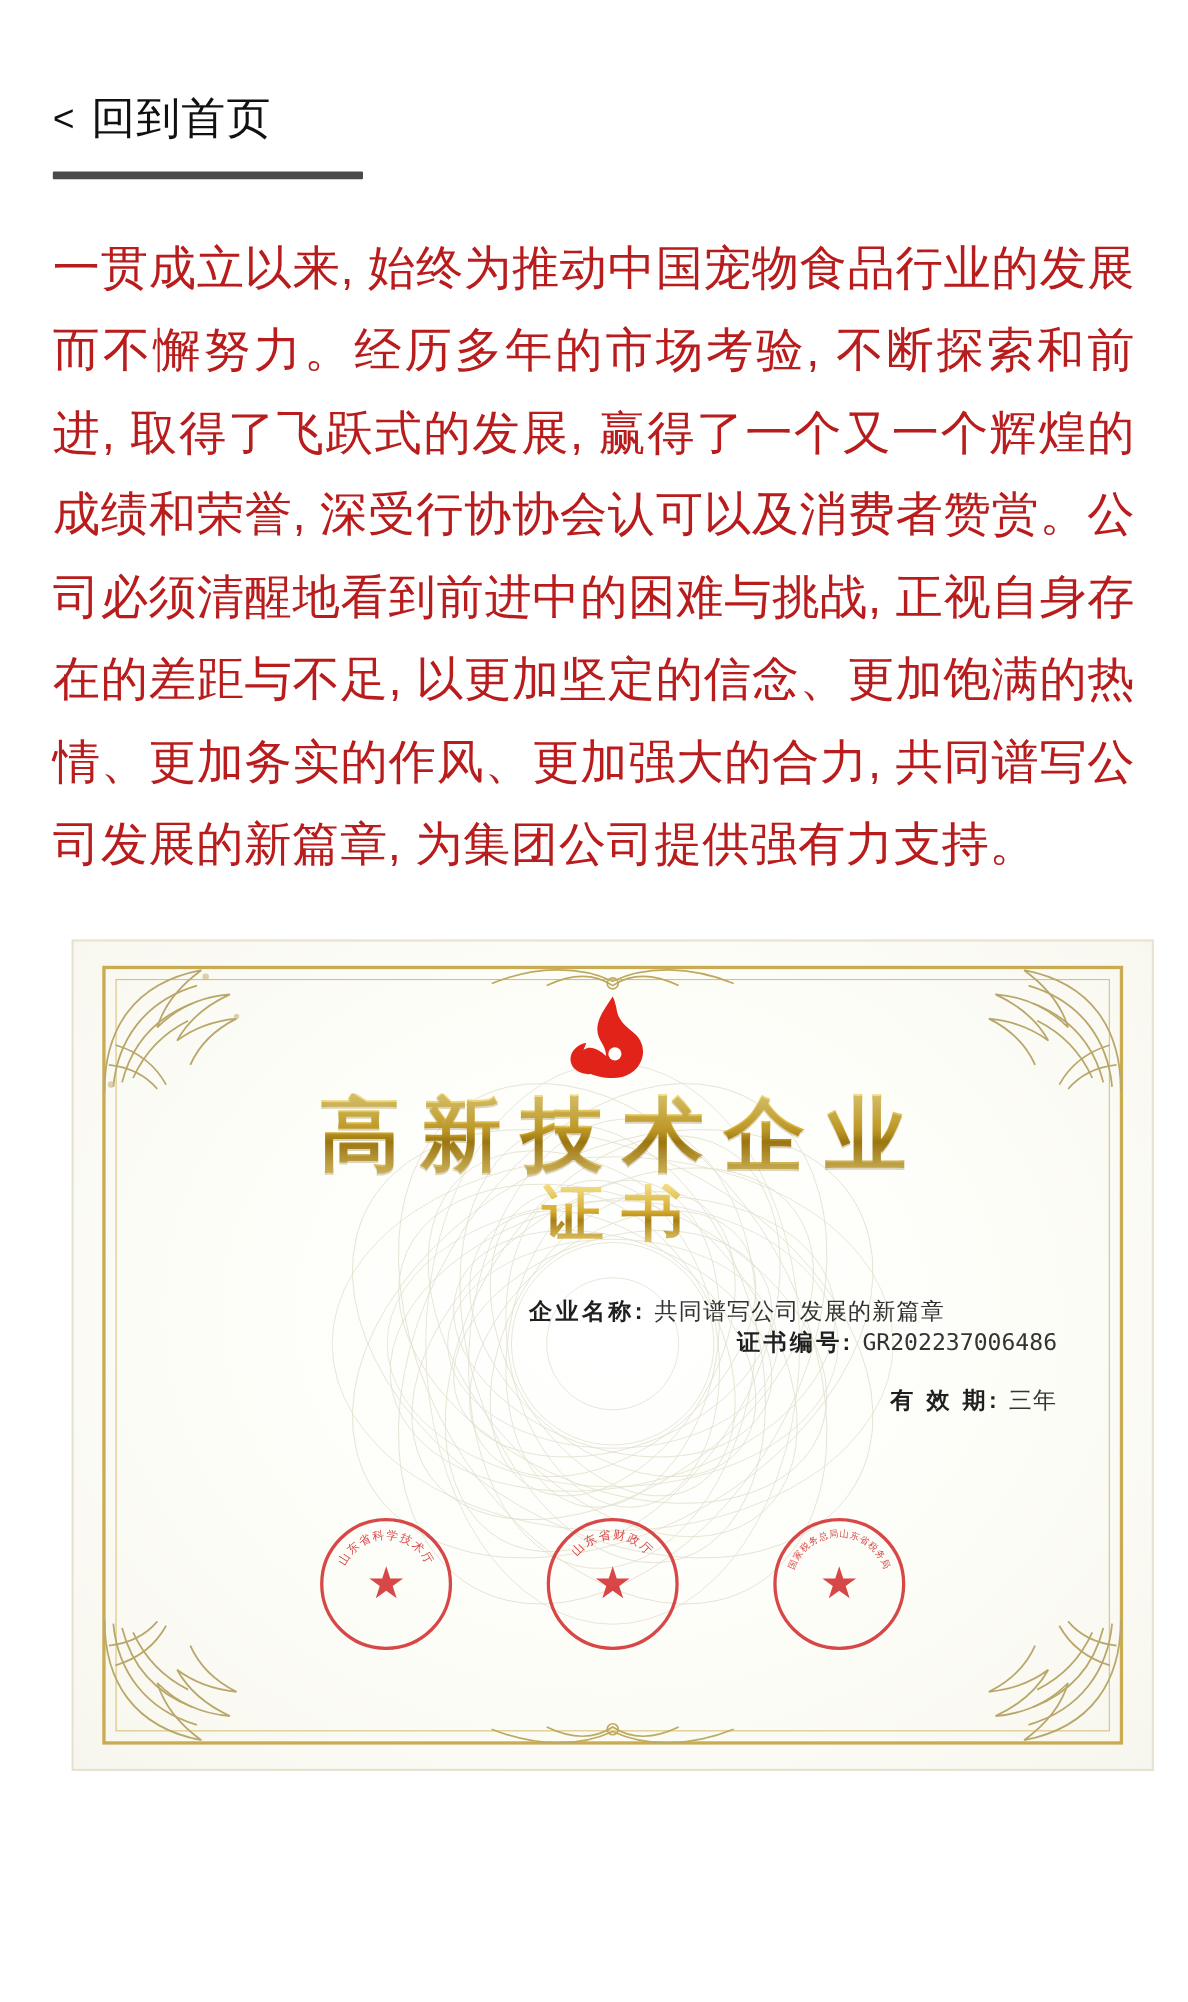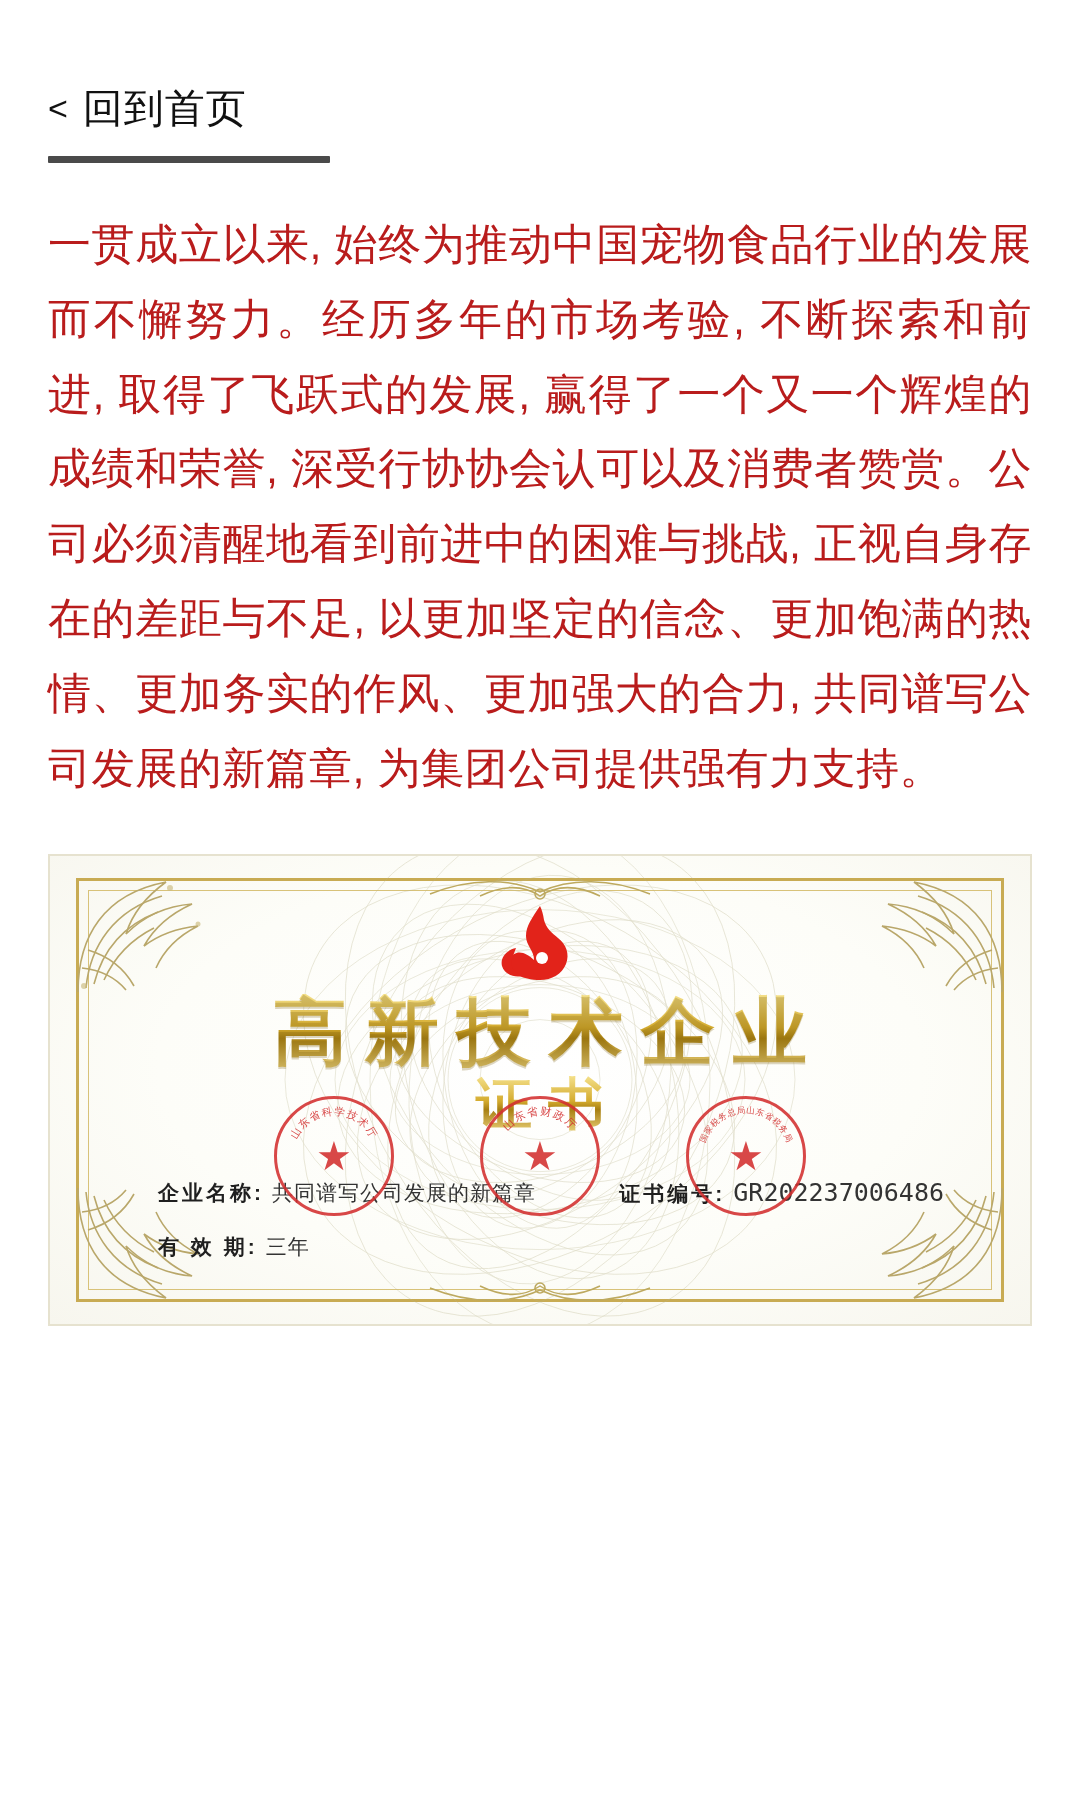--- a/index.html
+++ b/index.html
@@ -61,27 +61,28 @@
     text-align: justify;
     text-justify: inter-ideograph;
     letter-spacing: 0.5px;
     word-break: break-all;
   }
 
   
   .cert-wrap {
     margin-top: 48px;
     width: 984px;
-    height: 472px;
+    height: 756px;
     position: relative;
     background:
       radial-gradient(ellipse at 50% 45%, #ffffff 0%, #fdfdf8 55%, #f7f6ee 100%);
     border: 2px solid #e6e2cf;
     box-sizing: border-box;
     overflow: hidden;
+    margin-left: 17px;
   }
   
   .cert-frame {
     position: absolute;
     left: 26px; top: 22px; right: 26px; bottom: 22px;
     border: 3px solid #c8ab53;
     box-sizing: border-box;
   }
   .cert-frame:after {
     content: "";
@@ -177,43 +178,44 @@
   .cert-fields {
     position: absolute;
     left: 108px;
     right: 86px;
     top: 322px;
     font-size: 21px;
     color: #2b2b2b;
   }
   .fld-row {
     display: flex;
-    align-items: center;
+    align-items: flex-end;
     margin-bottom: 25px;
+    flex-direction: column;
   }
   .fld-col {
     display: flex;
     align-items: baseline;
   }
   .fld-col.left { width: 480px; }
   .fld-label {
     font-weight: bold;
     letter-spacing: 3px;
     color: #1f1f1f;
     white-space: nowrap;
   }
   .fld-value {
     margin-left: 8px;
     color: #333;
     letter-spacing: 1px;
     white-space: nowrap;
   }
   .fld-value.mono {
     font-family: "DejaVu Sans Mono", "Liberation Mono", monospace;
-    font-size: 25px;
+    font-size: 21px;
     letter-spacing: 0;
   }
 
   
   .seals {
     position: absolute;
     left: 0; right: 0;
     bottom: 108px;
     display: flex;
     justify-content: center;

